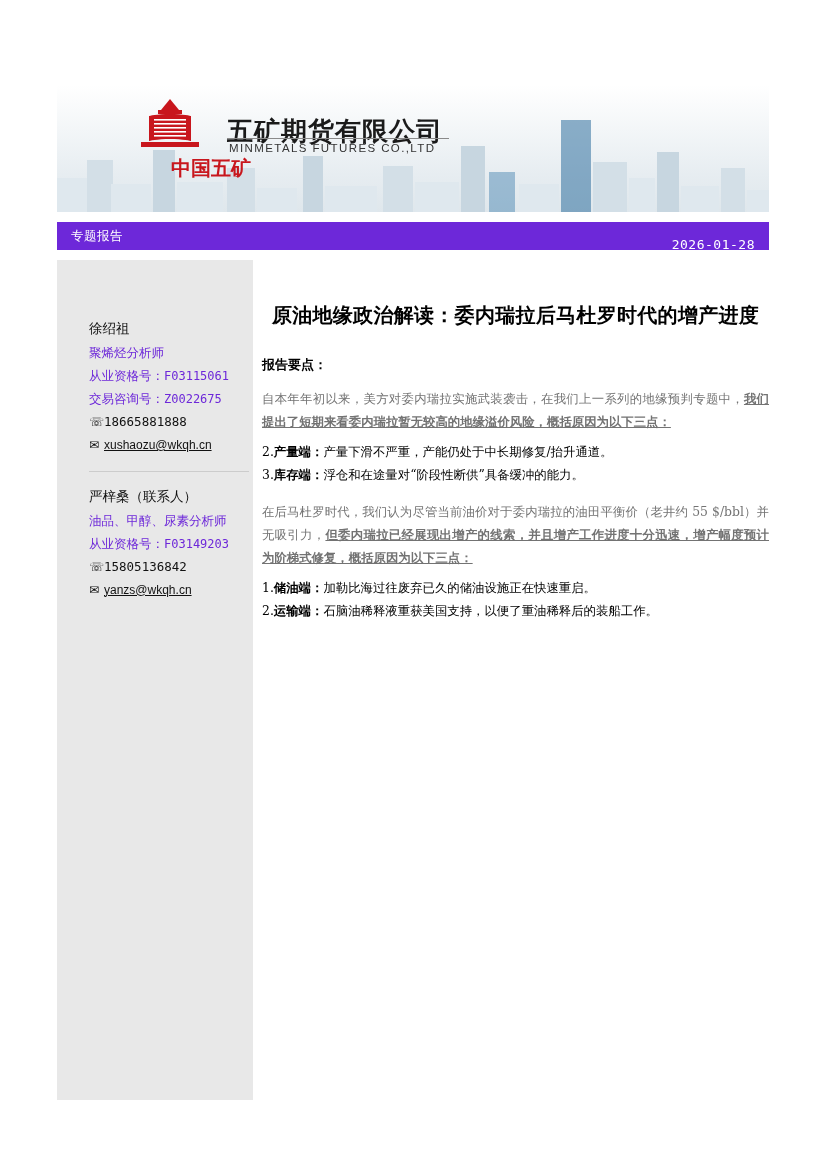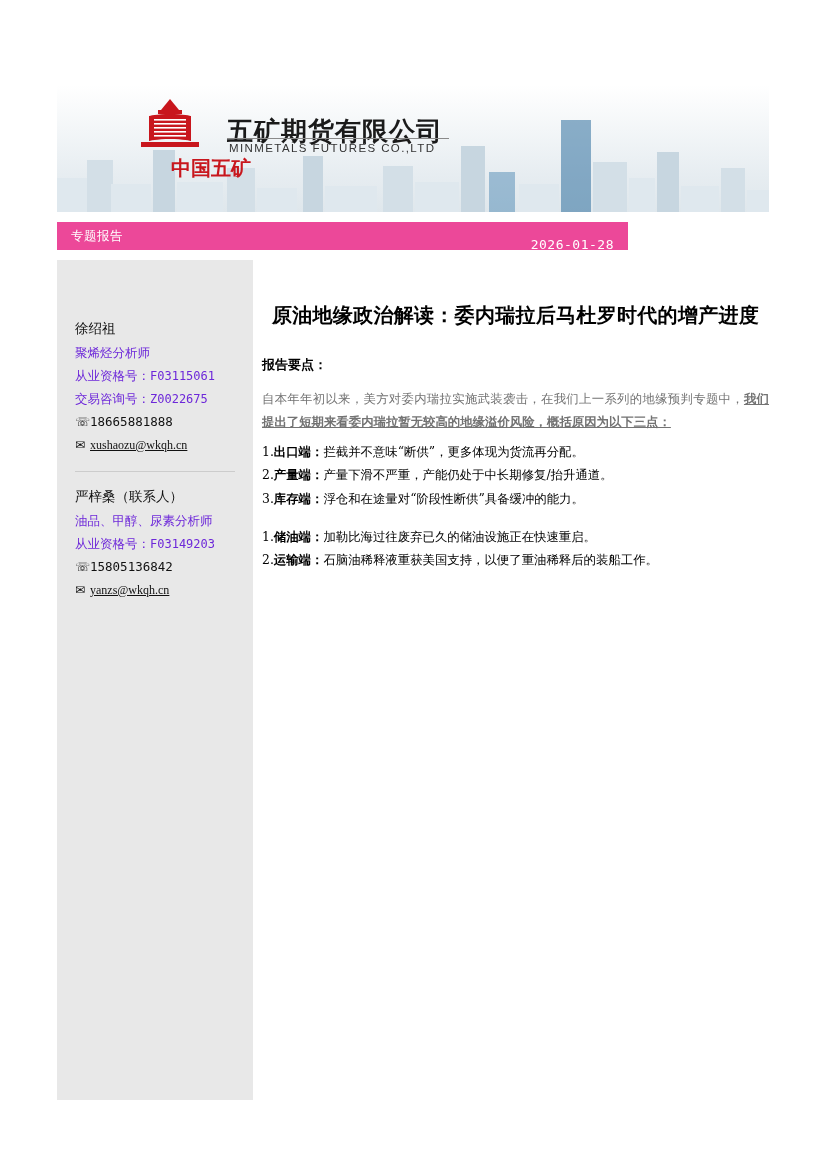--- a/index.html
+++ b/index.html
@@ -93,23 +93,23 @@
     width: 222px;
     height: 1px;
     background: #8a8a8a;
   }
 
   
   .redbar {
     position: absolute;
     left: 57px;
     top: 222px;
-    width: 571px;
+    width: 712px;
     height: 28px;
-    background: #ec4899;
+    background: #6d28d9;
   }
   .redbar .tag {
     position: absolute;
     left: 14px;
     top: 6px;
     font-size: 12.5px;
     color: #fff;
     font-family: "DejaVu Sans", sans-serif;
     letter-spacing: .5px;
   }
@@ -125,21 +125,21 @@
 
   
   .sidebar {
     position: absolute;
     left: 57px;
     top: 260px;
     width: 196px;
     height: 840px;
     background: #e8e8e8;
     box-sizing: border-box;
-    padding: 60px 0 0 18px;
+    padding: 60px 0 0 32px;
   }
   .an-block { margin-bottom: 18px; }
   .an-name {
     font-size: 13.5px;
     font-family: "DejaVu Sans", sans-serif;
     color: #111;
     margin-bottom: 9px;
     line-height: 1.2;
   }
   .an-line {
@@ -161,21 +161,21 @@
   }
   .glyph {
     display: inline-block;
     width: 15px;
     font-family: "DejaVu Sans", sans-serif;
     font-size: 12px;
   }
   .mailto {
     text-decoration: underline;
     color: #111;
-    font-family: Liberation Serif, serif;
+    font-family: Liberation Sans, sans-serif;
     font-size: 12px;
   }
   .sb-divider {
     width: 160px;
     height: 1px;
     background: #cccccc;
     margin: 6px 0 16px 0;
   }
 
   
@@ -318,25 +318,25 @@
   </div>
 
   <div class="content">
 
     <div class="doc-title">原油地缘政治解读：委内瑞拉后马杜罗时代的增产进度</div>
 
     <div class="sec-head">报告要点：</div>
 
     <p class="para"><span>自本年年初以来，美方对委内瑞拉实施武装袭击，在我们上一系列的地缘预判专题中，</span><b class="u">我们提出了短期来看委内瑞拉暂无较高的地缘溢价风险，概括原因为以下三点：</b></p>
 
-    <p class="listitem"><span>1.</span><b>出口端：</b><span>拦截并不意味“断供”，更多体现为货流再分配。</span></p>
     <p class="listitem"><span>2.</span><b>产量端：</b><span>产量下滑不严重，产能仍处于中长期修复/抬升通道。</span></p>
     <p class="listitem"><span>3.</span><b>库存端：</b><span>浮仓和在途量对“阶段性断供”具备缓冲的能力。</span></p>
 
     <div class="gap"></div>
 
+    <p class="para"><span>在后马杜罗时代，我们认为尽管当前油价对于委内瑞拉的油田平衡价（老井约 55 $/bbl）并无吸引力，</span><b class="u">但委内瑞拉已经展现出增产的线索，并且增产工作进度十分迅速，增产幅度预计为阶梯式修复，概括原因为以下三点：</b></p>
 
     <p class="listitem"><span>1.</span><b>储油端：</b><span>加勒比海过往废弃已久的储油设施正在快速重启。</span></p>
     <p class="listitem"><span>2.</span><b>运输端：</b><span>石脑油稀释液重获美国支持，以便了重油稀释后的装船工作。</span></p>
 
   </div>
 
 </div>
 
 </body></html>

